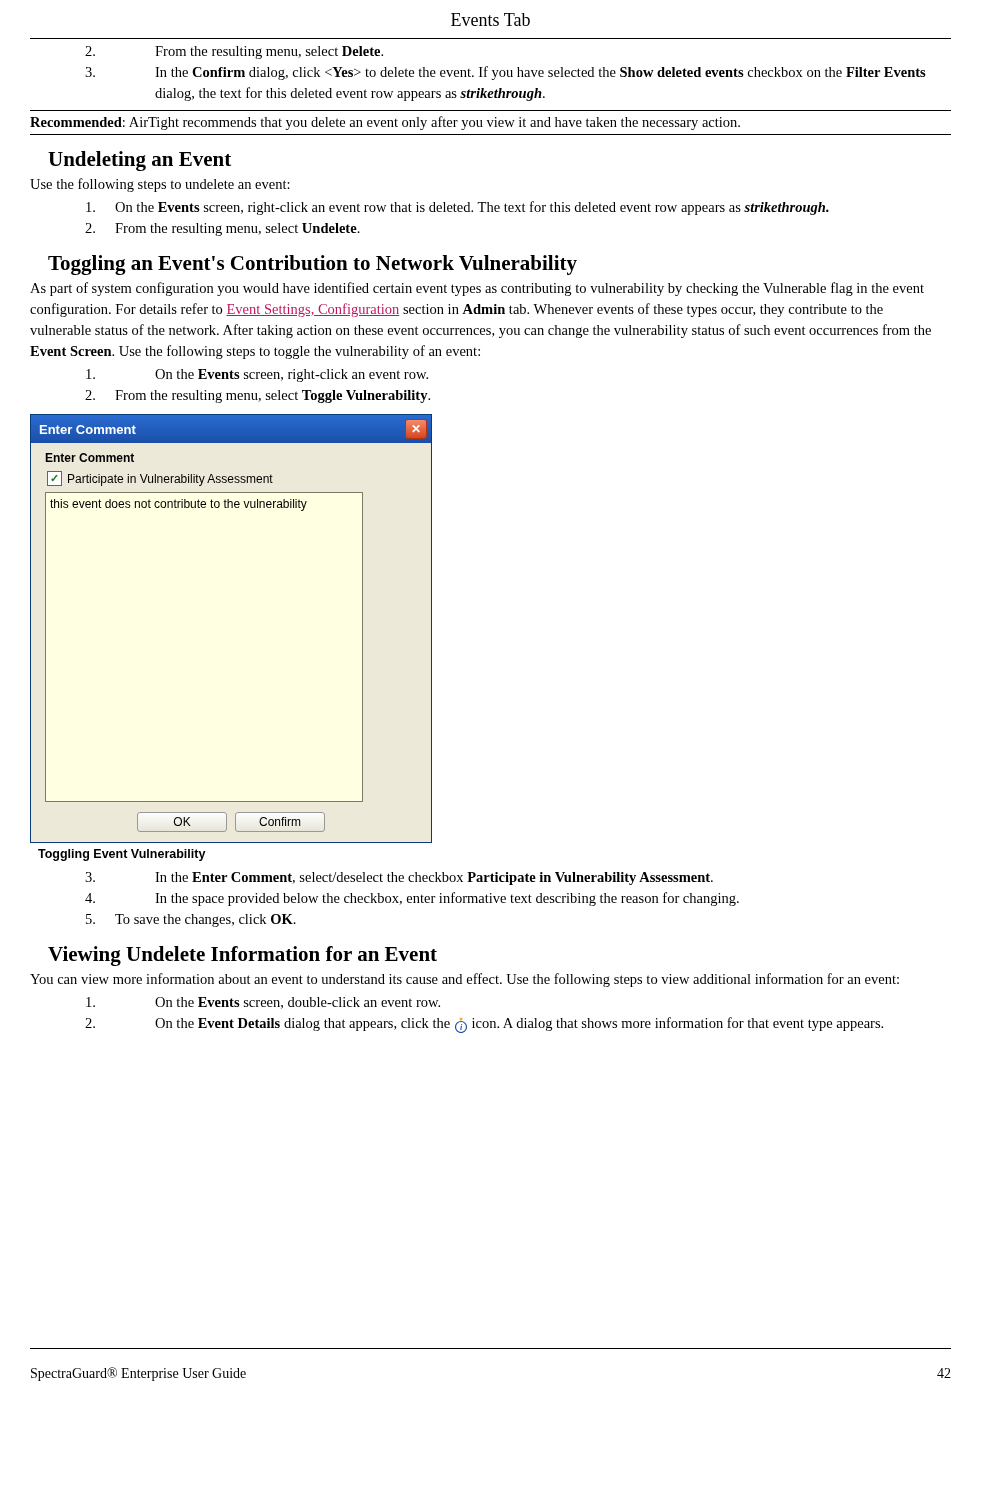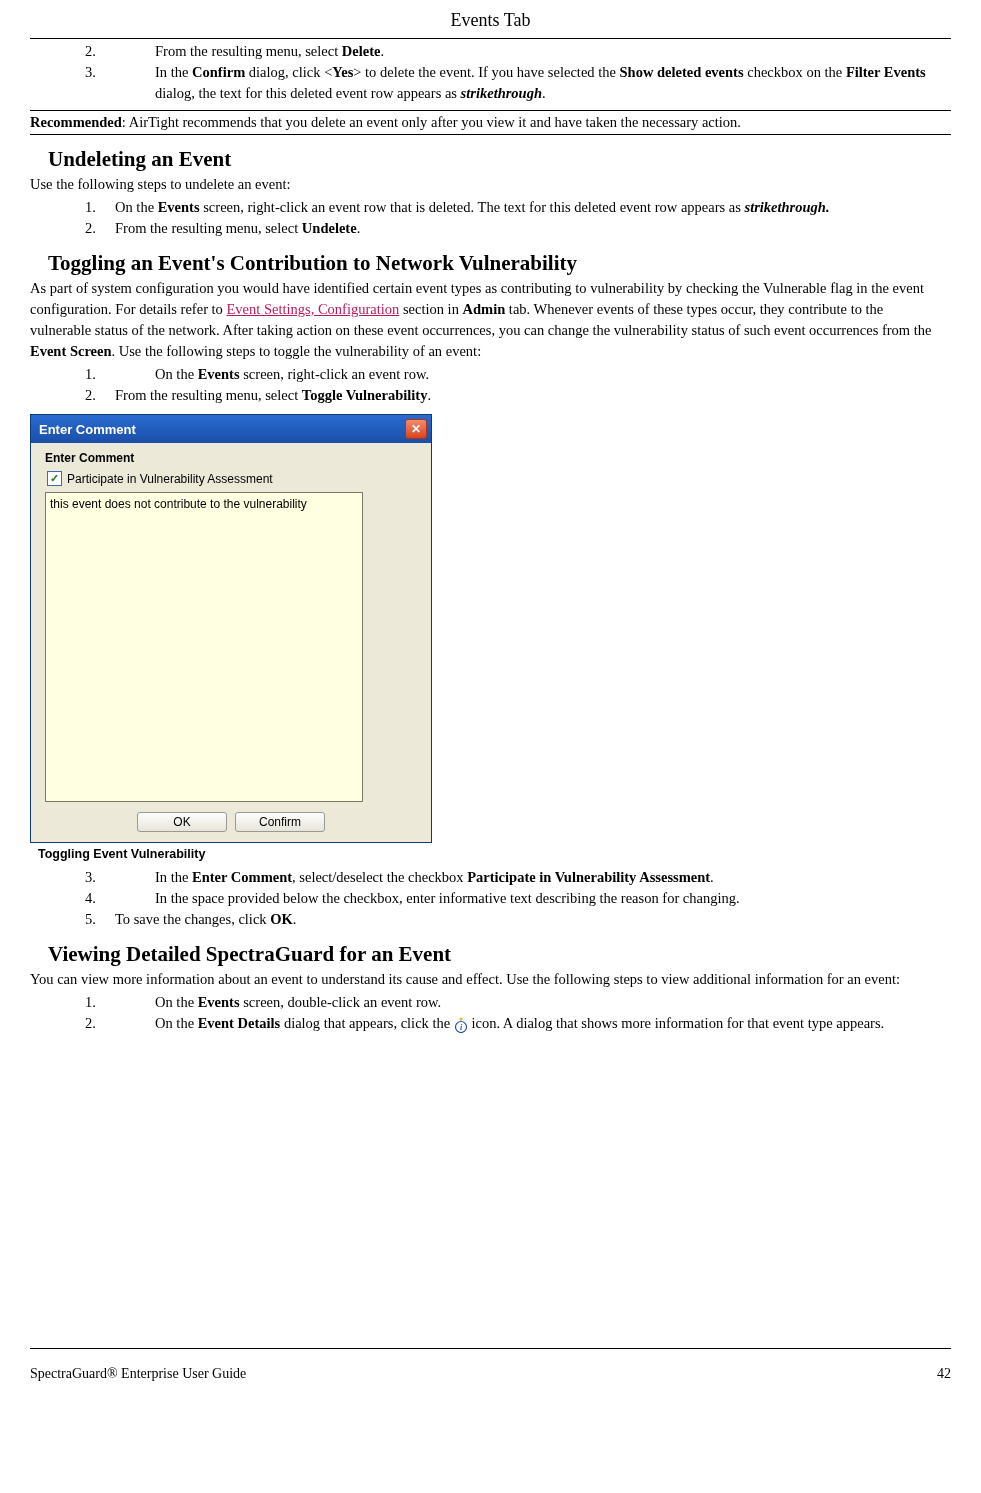--- a/index.html
+++ b/index.html
@@ -252,21 +252,21 @@
     <div class="item">
       <div class="num">4.</div>
       <div><span>In the space provided below the checkbox, enter informative text describing the reason for changing.</span></div>
     </div>
     <div class="item list-tight">
       <div class="num" style="min-width:30px">5.</div>
       <div><span>To save the changes, click </span><b>OK</b><span>.</span></div>
     </div>
   </div>
 
-  <h2 class="section">Viewing Detailed SpectraGuard for an Event</h2>
+  <h2 class="section">Viewing Undelete Information for an Event</h2>
   <div class="bodytext">You can view more information about an event to understand its cause and effect. Use the following steps to view additional information for an event:</div>
   <div class="list">
     <div class="item">
       <div class="num">1.</div>
       <div><span>On the </span><b>Events</b><span> screen, double-click an event row.</span></div>
     </div>
     <div class="item">
       <div class="num">2.</div>
       <div>
         <span>On the </span><b>Event Details</b><span> dialog that appears, click the </span>

